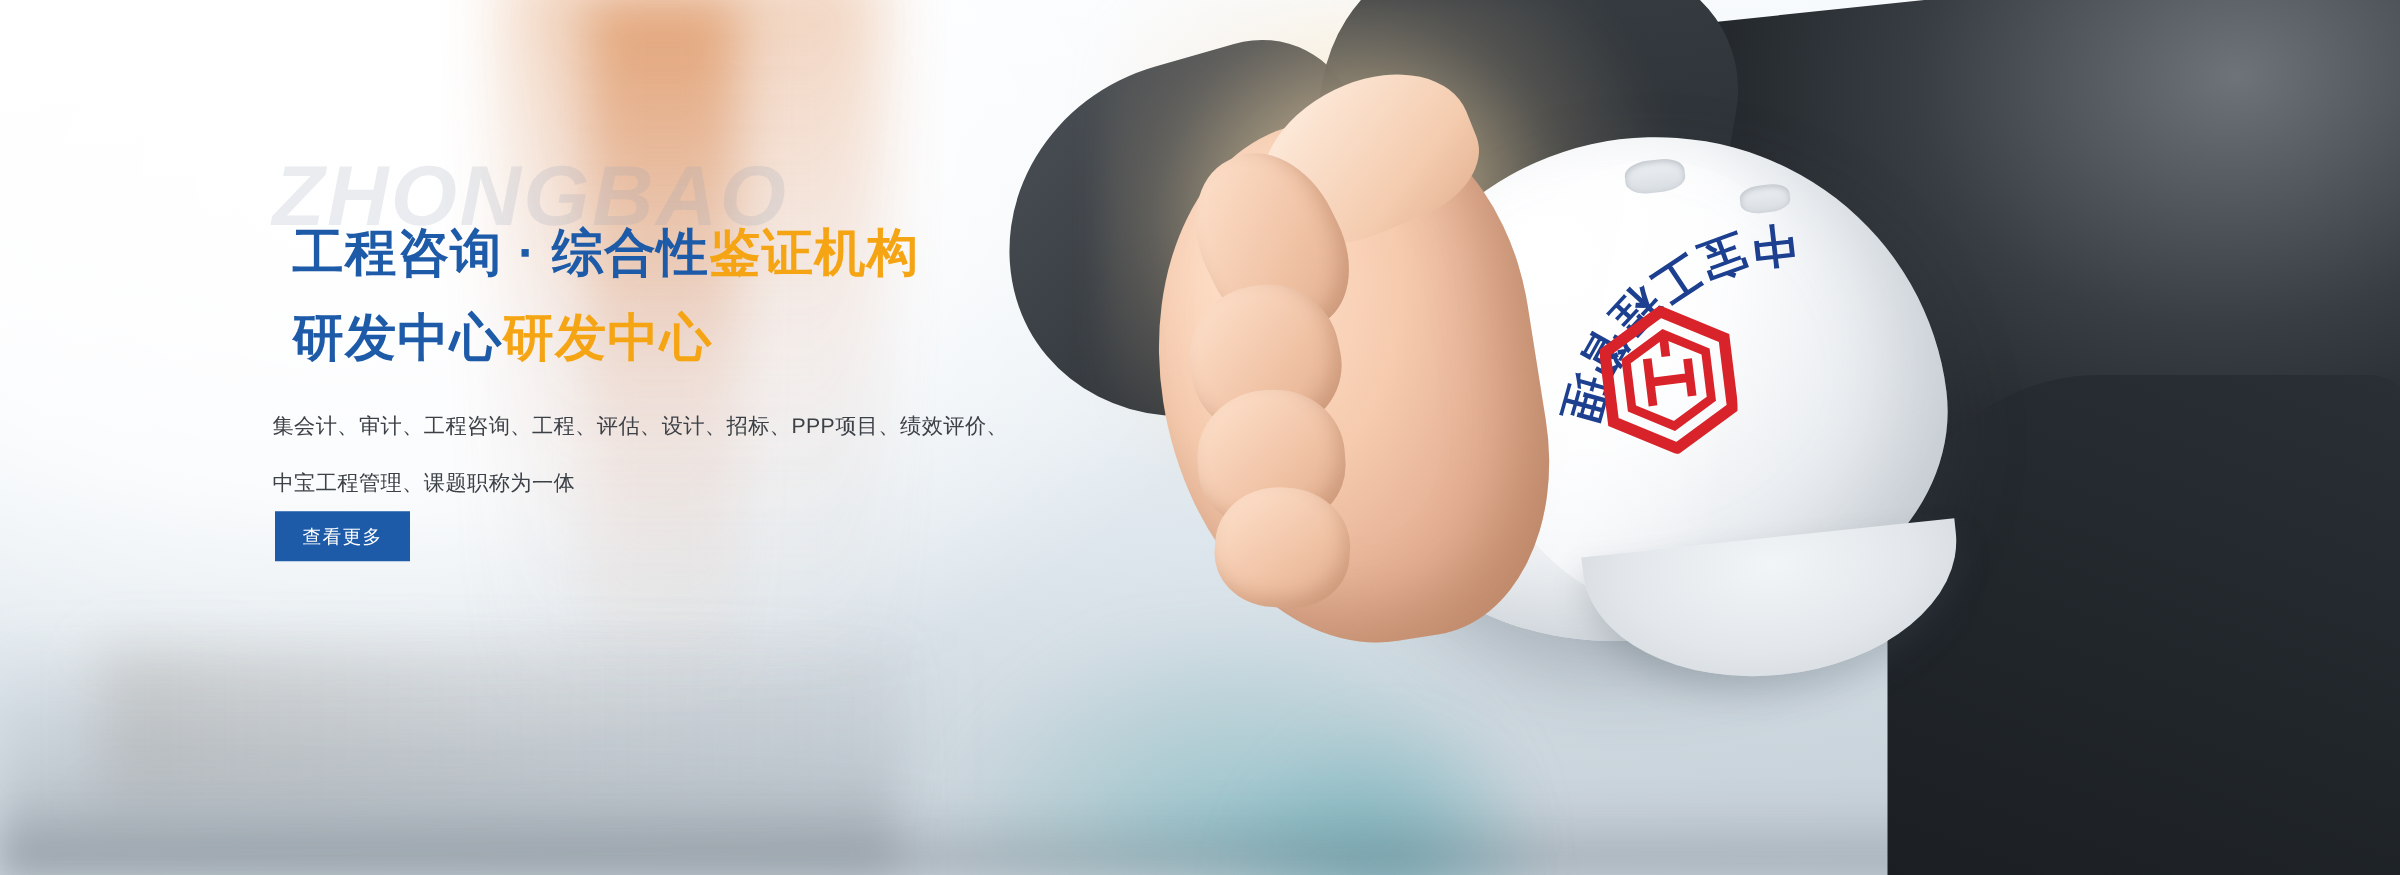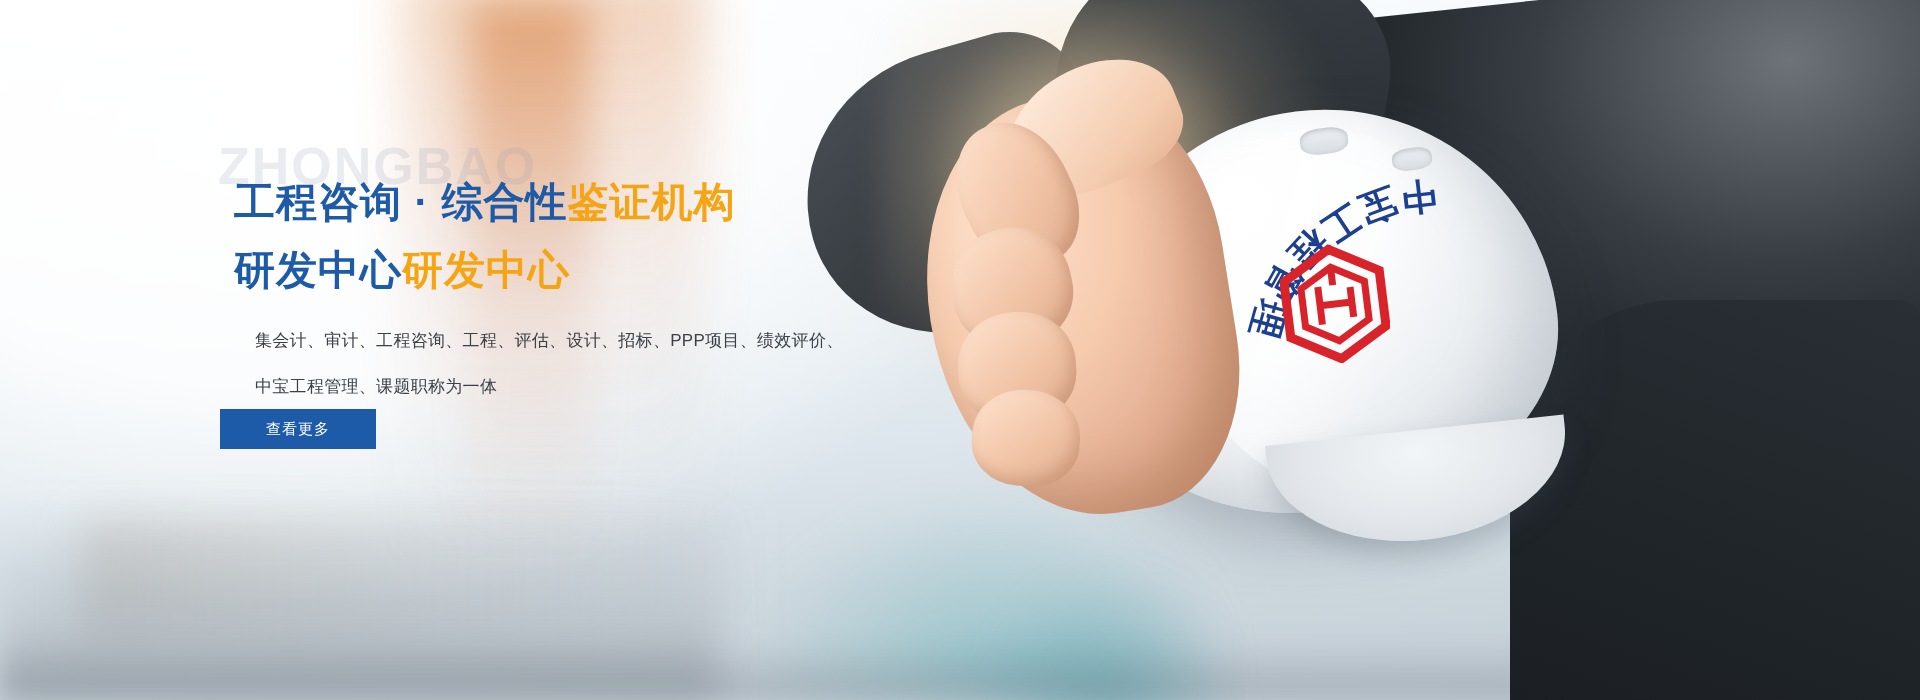--- a/index.html
+++ b/index.html
@@ -167,45 +167,45 @@
   .brand-arc {
     position:absolute; left:1150px; top:130px; width:340px; height:340px;
   }
   .brand-arc text { font-family:"DejaVu Sans","Liberation Sans",sans-serif; }
   .hexlogo {
     position:absolute; left:1280px; top:245px; width:110px; height:118px;
   }
 
   
   .watermark {
-    position:absolute; left:218px; top:136px;
-    font-size:52px; font-weight:bold; letter-spacing:2px;
+    position:absolute; left:218px; top:118px;
+    font-size:68px; font-weight:bold; letter-spacing:2px;
     color:rgba(150,162,178,.20);
     white-space:nowrap;
     user-select:none;
+    font-style:italic;
   }
   .headline {
     position:absolute; left:234px; top:168px;
     font-size:41px; font-weight:bold; line-height:68px;
     letter-spacing:1px;
     white-space:nowrap;
   }
   .h-blue { color:#1d5aa8; }
   .h-orange { color:#f5a514; }
 
   .desc {
     position:absolute; left:218px; top:318px;
     font-size:17px; color:#3c4147; line-height:46px;
     letter-spacing:.3px;
     white-space:nowrap;
-    margin-left:37px;
   }
   .btn {
     position:absolute; left:220px; top:409px;
-    width:156px; height:40px;
+    width:108px; height:40px;
     background:#1d5aa8;
     color:#ffffff;
     font-size:15px;
     display:flex; align-items:center; justify-content:center;
     letter-spacing:1px;
     cursor:pointer;
     border:none;
   }
 </style>
 </head>

